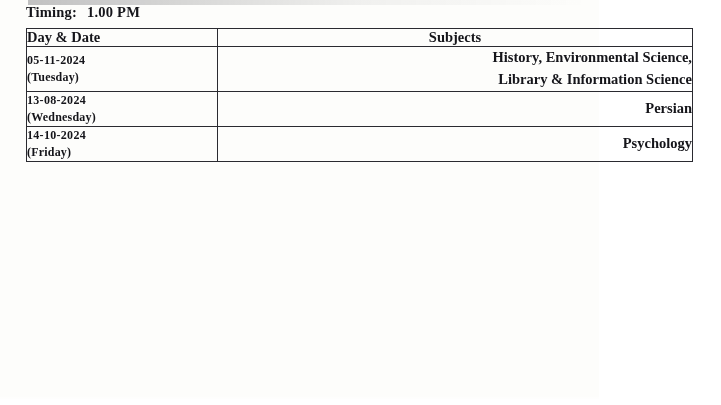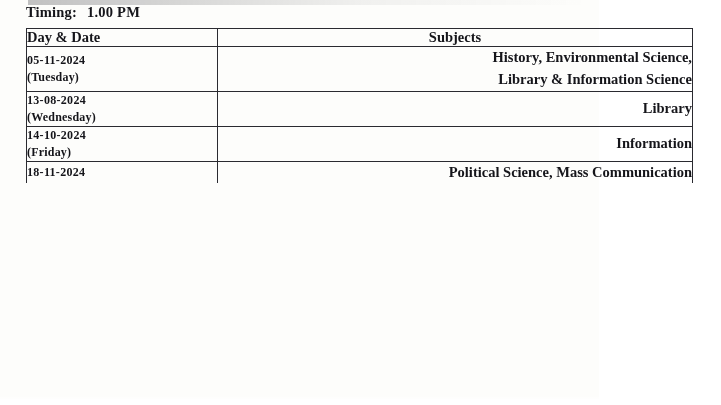--- a/index.html
+++ b/index.html
@@ -148,41 +148,33 @@
         </tr>
 
 
 
         <tr>
           <td class="date-cell">
             <span class="d1">13-08-2024</span>
             <span class="d2">(Wednesday)</span>
           </td>
           <td class="sub-cell">
-            <span class="ln">Library</span>
+            <span class="ln">Persian</span>
           </td>
         </tr>
 
         <tr>
           <td class="date-cell">
             <span class="d1">14-10-2024</span>
             <span class="d2">(Friday)</span>
           </td>
           <td class="sub-cell">
-            <span class="ln">Information</span>
+            <span class="ln">Psychology</span>
           </td>
         </tr>
 
-        <tr class="clipped">
-          <td class="date-cell">
-            <span class="d1">18-11-2024</span>
-          </td>
-          <td class="sub-cell">
-            <span class="ln">Political Science, Mass Communication</span>
-          </td>
-        </tr>
       </tbody>
     </table>
   </div>
 
   <div class="clip-fade"></div>
   <div class="clip-mask"></div>
 </div>
 
 </body></html>

